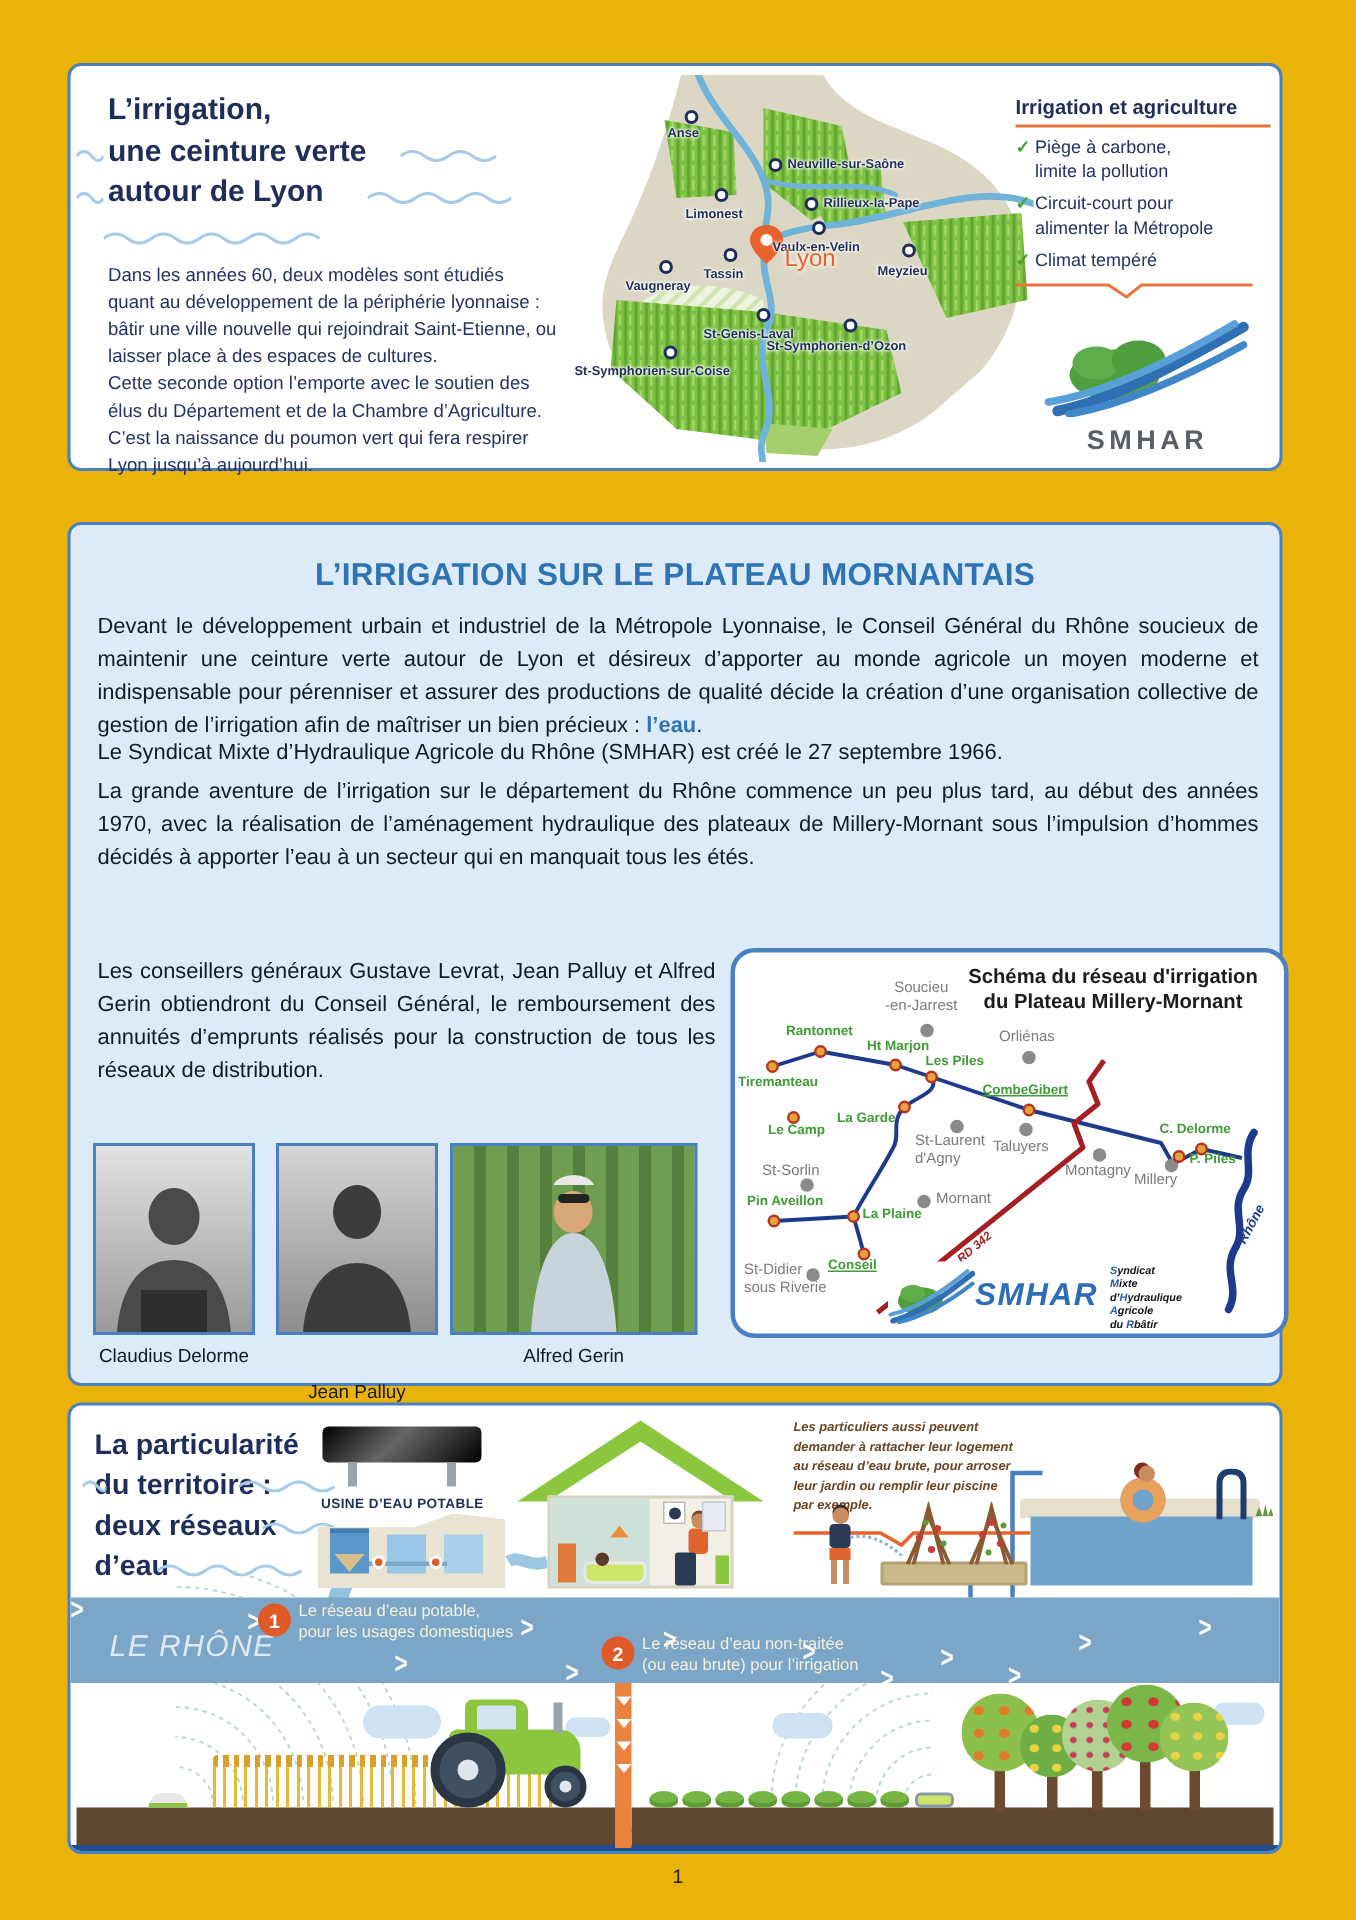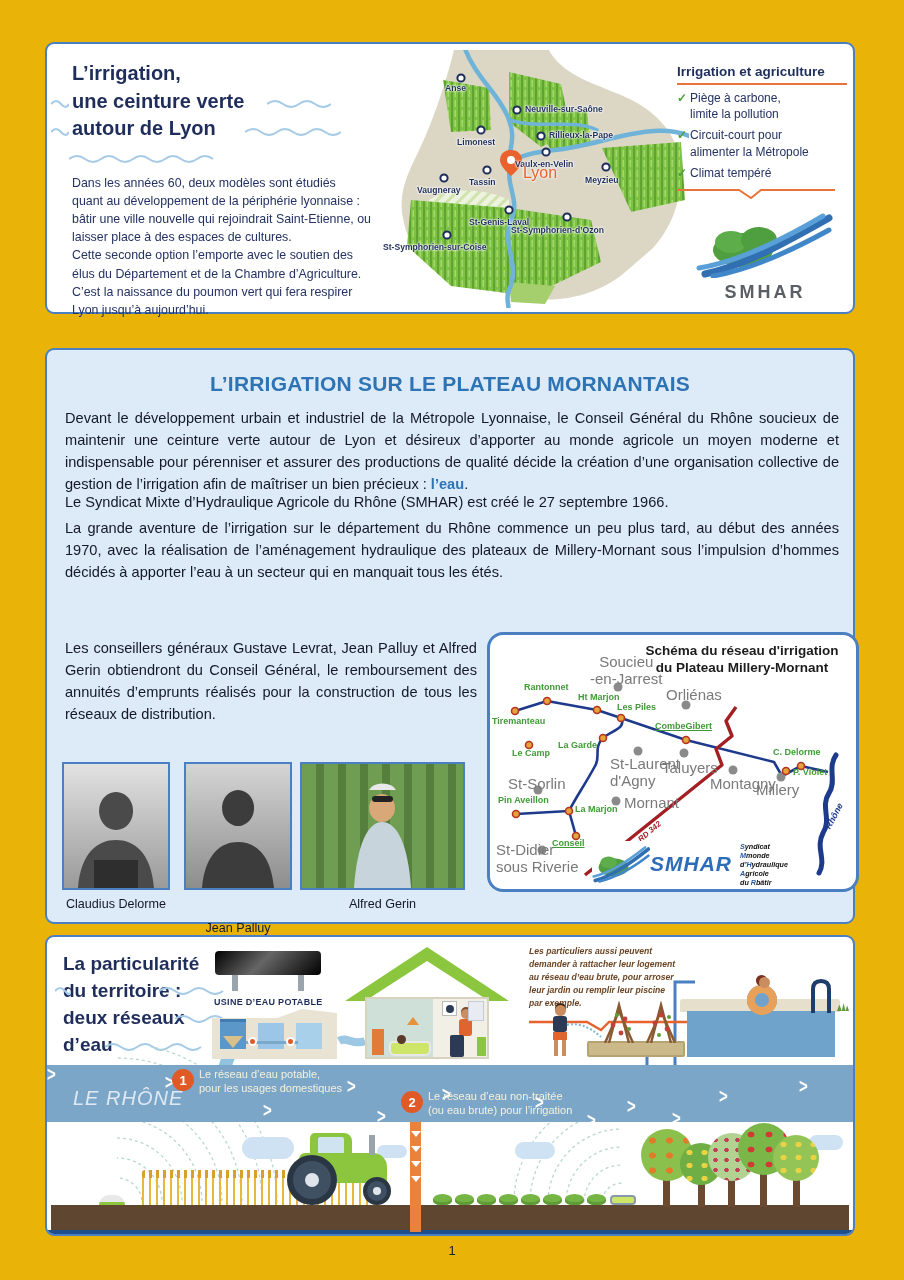--- a/index.html
+++ b/index.html
@@ -20,21 +20,21 @@
   .sb-item{font-size:12px;color:#243263;line-height:1.35;margin-top:5px;}
   .check{color:#4a9e3a;font-weight:800;margin-right:3px;}
   .logo-word{font-size:18px;font-weight:700;color:#5a5f66;letter-spacing:3px;text-align:center;}
   
   .p2-title{font-size:21px;font-weight:800;color:#2e74b5;text-align:center;letter-spacing:0.2px;}
   .body-txt{font-size:14.6px;color:#14182a;line-height:1.5;text-align:justify;}
   .hl-blue{color:#2e74b5;font-weight:700;}
   .schema-box{position:absolute;background:#fff;border:3px solid #4a7fc1;border-radius:16px;overflow:hidden;}
   .schema-title{position:absolute;font-size:13.5px;font-weight:800;color:#1c1c1c;text-align:center;line-height:1.25;}
   .st-label{position:absolute;font-size:9px;font-weight:700;color:#3f9b35;white-space:pre-line;line-height:1.1;}
-  .tw-label{position:absolute;font-size:15px;color:#7a7a7a;white-space:pre-line;line-height:1.15;}
+  .tw-label{position:absolute;font-size:10px;color:#7a7a7a;white-space:pre-line;line-height:1.15;}
   .underl{text-decoration:underline;}
   .road-label{position:absolute;font-size:8px;font-style:italic;color:#a31f24;font-weight:700;}
   .river-label{position:absolute;font-size:9px;font-style:italic;color:#1e3a8c;font-weight:700;}
   .mini-logo-caption{font-size:7.2px;font-weight:700;font-style:italic;color:#111;line-height:1.25;text-align:left;}
   .cap-b{color:#2458a8;}
   .smhar-big{font-size:21px;font-weight:800;font-style:italic;color:#2d6db8;letter-spacing:1px;}
   .photo{position:absolute;border:2px solid #4a7fc1;overflow:hidden;}
   .photo-caption{position:absolute;font-size:12.6px;color:#14182a;text-align:center;}
   
   .p3-title{font-size:19px;font-weight:800;color:#1f2d5a;line-height:1.42;}
@@ -224,23 +224,23 @@
         </g>
       </svg>
       <div class="st-label" style="left:34px;top:48px;">Rantonnet</div>
       <div class="st-label" style="left:2px;top:82px;">Tiremanteau</div>
       <div class="st-label" style="left:88px;top:58px;">Ht Marjon</div>
       <div class="st-label" style="left:127px;top:68px;">Les Piles</div>
       <div class="st-label" style="left:68px;top:94px;margin-top:12px;">La Garde</div>
       <div class="st-label" style="left:22px;top:114px;">Le Camp</div>
       <div class="st-label underl" style="left:165px;top:87px;">CombeGibert</div>
       <div class="st-label" style="left:283px;top:113px;">C. Delorme</div>
-      <div class="st-label" style="left:303px;top:133px;">P. Violet</div>
+      <div class="st-label" style="left:303px;top:133px;">P. Piles</div>
       <div class="st-label" style="left:8px;top:161px;">Pin Aveillon</div>
-      <div class="st-label" style="left:85px;top:170px;">La Marjon</div>
+      <div class="st-label" style="left:85px;top:170px;">La Plaine</div>
       <div class="st-label underl" style="left:62px;top:204px;">Conseil</div>
       <div class="tw-label" style="left:100px;top:18px;text-align:center;">Soucieu
 -en-Jarrest</div>
       <div class="tw-label" style="left:176px;top:51px;">Orliénas</div>
       <div class="tw-label" style="left:120px;top:120px;">St-Laurent
 d'Agny</div>
       <div class="tw-label" style="left:172px;top:124px;">Taluyers</div>
       <div class="tw-label" style="left:220px;top:140px;">Montagny</div>
       <div class="tw-label" style="left:18px;top:140px;">St-Sorlin</div>
       <div class="tw-label" style="left:134px;top:159px;">Mornant</div>
@@ -254,21 +254,21 @@
         <svg width="58" height="40" viewBox="0 0 70 44">
           <ellipse cx="26" cy="26" rx="18" ry="11" fill="#4f9e3f"></ellipse>
           <ellipse cx="20" cy="20" rx="10" ry="7" fill="#5dae4a"></ellipse>
           <path d="M4,42 C26,36 48,20 68,4" stroke="#2f6fb2" stroke-width="4.5" fill="none" stroke-linecap="round"></path>
           <path d="M2,37 C24,32 44,18 64,2" stroke="#5aa0d8" stroke-width="3.2" fill="none" stroke-linecap="round"></path>
           <path d="M9,43 C30,38 50,26 68,12" stroke="#3f87c9" stroke-width="3.2" fill="none" stroke-linecap="round"></path>
         </svg>
         <span class="smhar-big">SMHAR</span>
         <div class="mini-logo-caption" style="margin-left:8px;">
           <div><span></span><span class="cap-b">S</span><span>yndicat</span></div>
-          <div><span></span><span class="cap-b">M</span><span>monde</span></div>
+          <div><span></span><span class="cap-b">M</span><span>ixte</span></div>
           <div><span>d’</span><span class="cap-b">H</span><span>ydraulique</span></div>
           <div><span></span><span class="cap-b">A</span><span>gricole</span></div>
           <div><span>du </span><span class="cap-b">R</span><span>bâtir</span></div>
         </div>
       </div>
     </div>
 
     <div class="photo" style="left:15px;top:412px;width:108px;height:128px;background:linear-gradient(#e2e2e2,#9a9a9a);">
       <svg width="104" height="124" viewBox="0 0 104 124">
           <path d="M52,28 a17,19 0 1 0 0.1,0 Z M14,124 C17,88 34,76 52,76 C70,76 87,88 90,124 Z" fill="#4a4a4a"></path>

